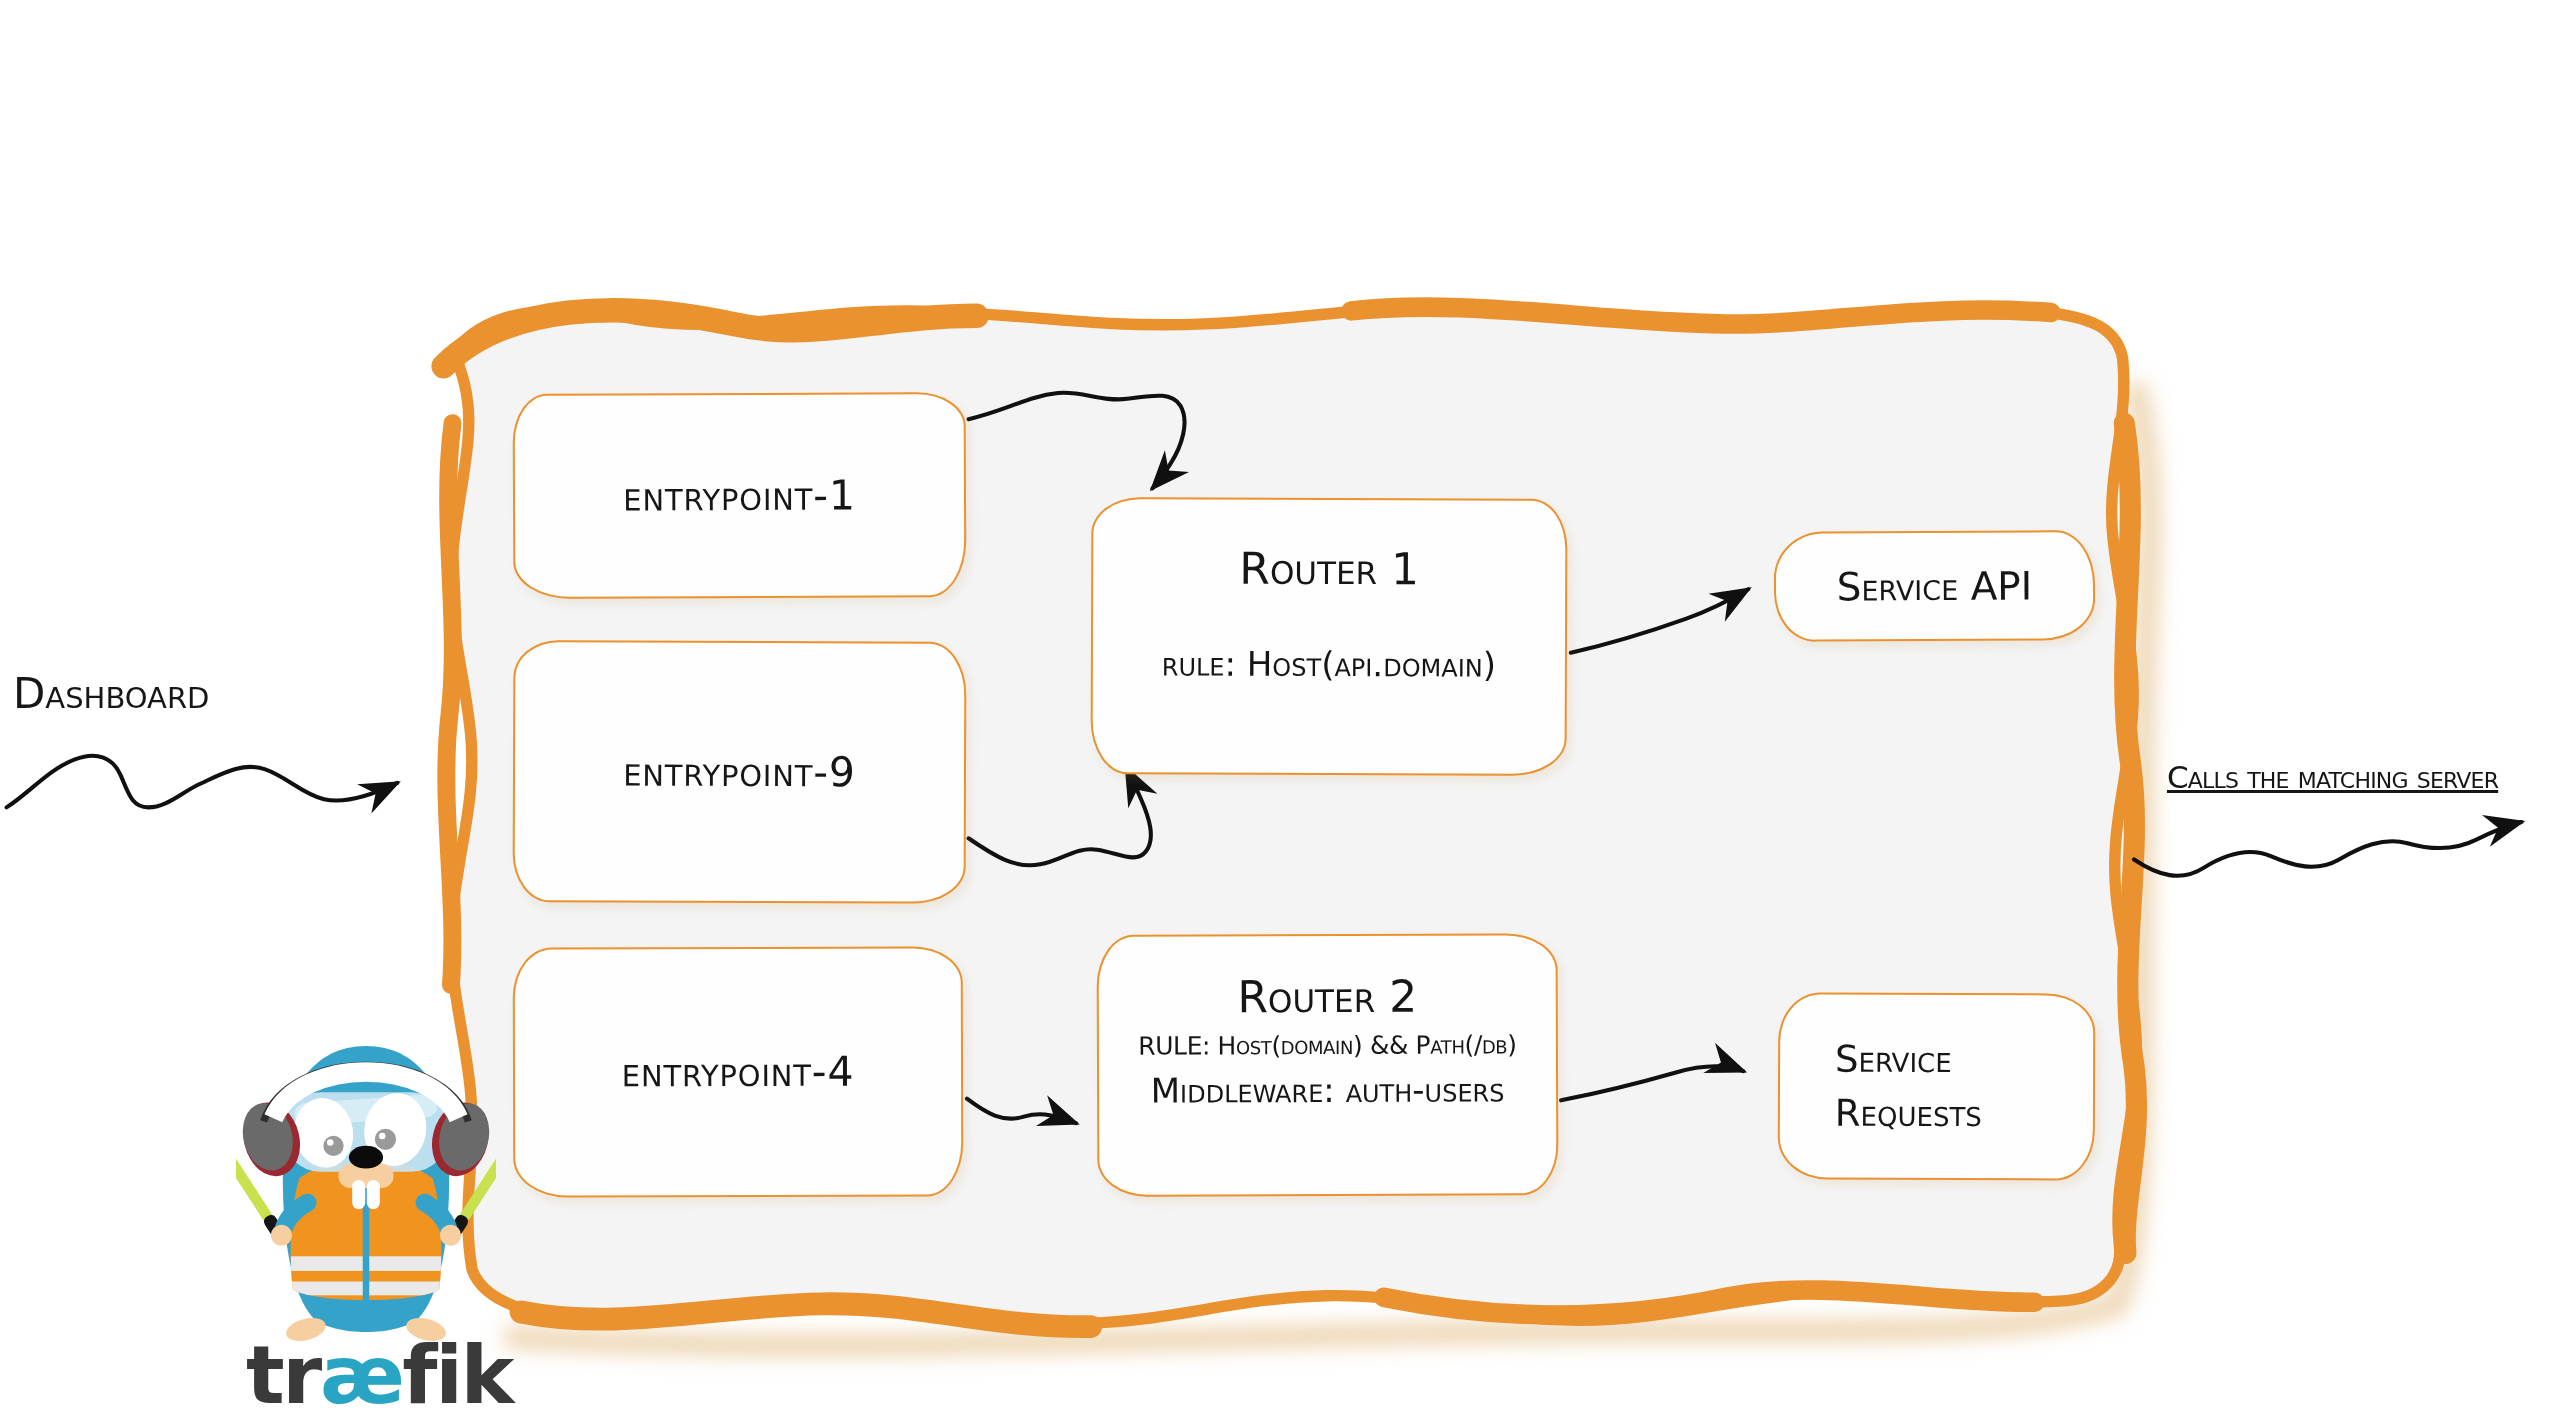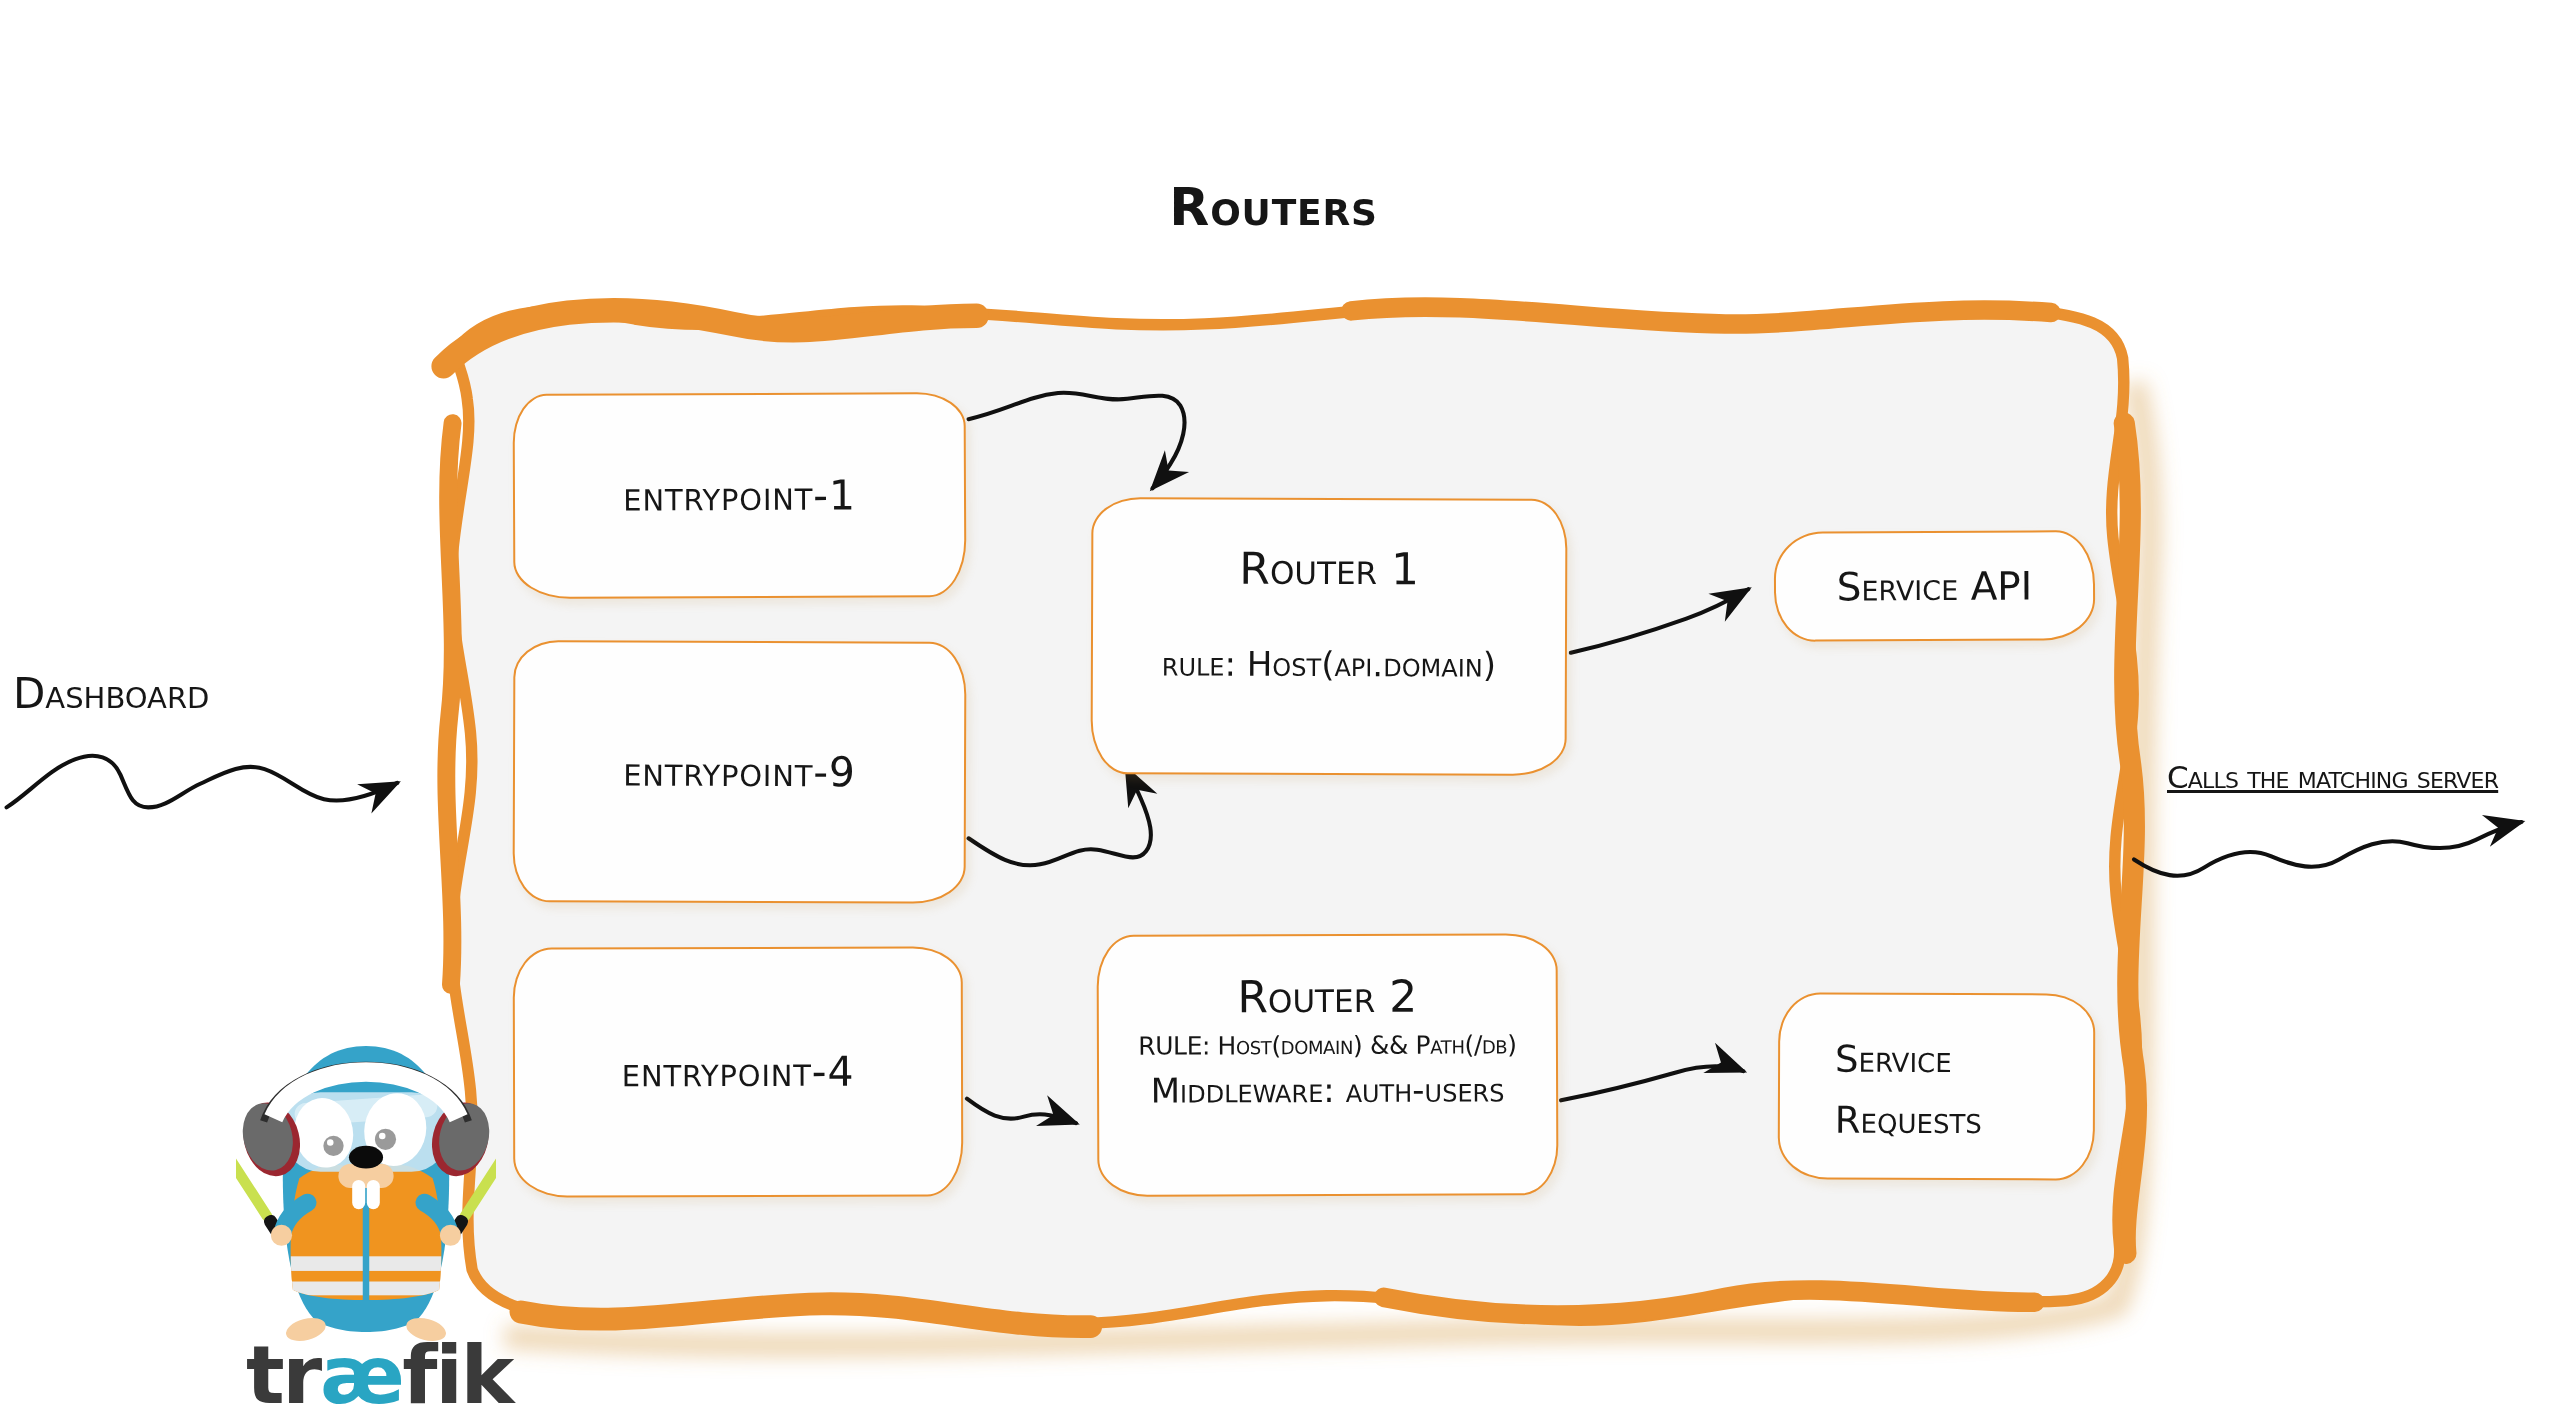--- a/index.html
+++ b/index.html
@@ -18,21 +18,21 @@
     display:flex;flex-direction:column;align-items:center;justify-content:center;
     font-variant:small-caps;color:#161616;
     box-shadow:4.1px 5.7px 9.8px rgba(190,150,80,.14);
   }
   .ep-label{font-size:41px;font-weight:500;letter-spacing:0.8px;}
   .router-name{font-size:44px;font-weight:500;margin-top:20px;}
   .router-rule{font-size:34px;font-weight:500;}
   .router-rule-sm{font-size:25px;font-weight:500;letter-spacing:-0.4px;}
   .router-mw{font-size:34px;font-weight:500;}
   .service-label{font-size:39px;font-weight:500;}
-  .service-line{font-size:37px;font-weight:500;line-height:1.45;margin-top:7px;}
+  .service-line{font-size:37px;font-weight:500;line-height:1.45;}
   .side-label{font-variant:small-caps;font-weight:500;white-space:nowrap;}
   .wordmark{
     font-size:81px;font-weight:600;letter-spacing:-2.4px;color:#3A3A3A;
     font-family:"DejaVu Sans", sans-serif;white-space:nowrap;
   }
   .wordmark .ae{color:#29A5C3;}
 </style>
 </head>
 <body>
 
@@ -88,21 +88,20 @@
            C 1396 968, 1390 956, 1384 944"></path>
       <path marker-end="url(#dart)" d="M 1188 1350 C 1212 1368, 1232 1380, 1258 1372 C 1282 1365, 1300 1372, 1322 1380"></path>
       <path marker-end="url(#dart)" d="M 1930 802 C 1982 790, 2030 775, 2072 760 C 2098 751, 2124 738, 2148 724"></path>
       <path marker-end="url(#dart)" d="M 1918 1352 C 1968 1342, 2016 1330, 2058 1318 C 2086 1310, 2116 1306, 2142 1316"></path>
       <path marker-end="url(#dart)" d="M 2622 1056 C 2652 1076, 2680 1084, 2708 1066 C 2734 1050, 2762 1040, 2790 1052
            C 2818 1064, 2846 1072, 2874 1056 C 2900 1041, 2928 1028, 2958 1036
            C 2986 1044, 3014 1046, 3042 1032 C 3062 1022, 3082 1014, 3098 1010"></path>
     </g>
   </svg>
 
-  <div class="abs title" style="left:1082px;top:177px;width:383px;">Routers</div>
 
   <div class="abs side-label" style="left:13px;top:669px;font-size:42px;">Dashboard</div>
   <div class="abs side-label" style="left:2167px;top:759px;font-size:31px;letter-spacing:-0.8px;text-decoration:underline;">Calls the matching server</div>
 
   <div class="box" style="left:513px;top:393px;width:453px;height:205px;transform:rotate(-0.25deg);border-radius:34px 49px 37px 57px / 49px 34px 57px 37px;">
     <span class="ep-label">entrypoint-1</span>
   </div>
   <div class="box" style="left:513px;top:641px;width:453px;height:262px;transform:rotate(0.2deg);border-radius:45px 37px 53px 37px / 37px 53px 37px 49px;">
     <span class="ep-label">entrypoint-9</span>
   </div>

